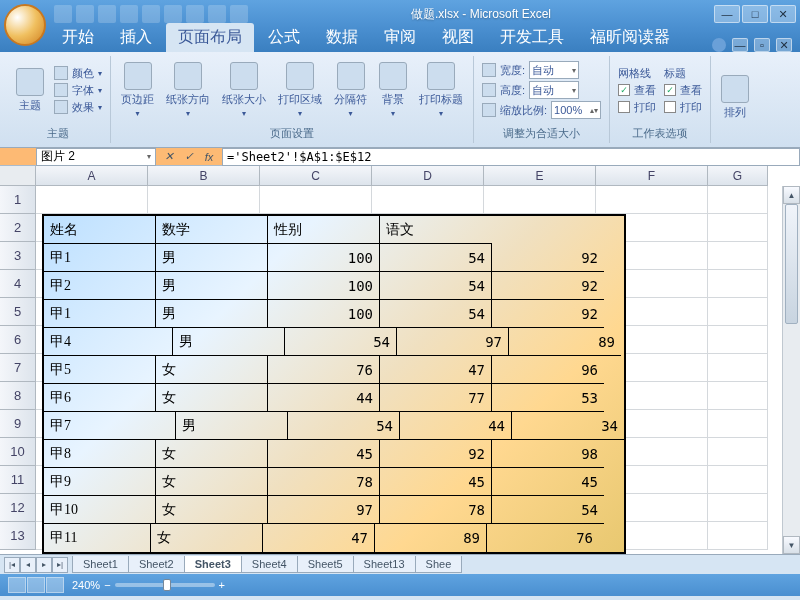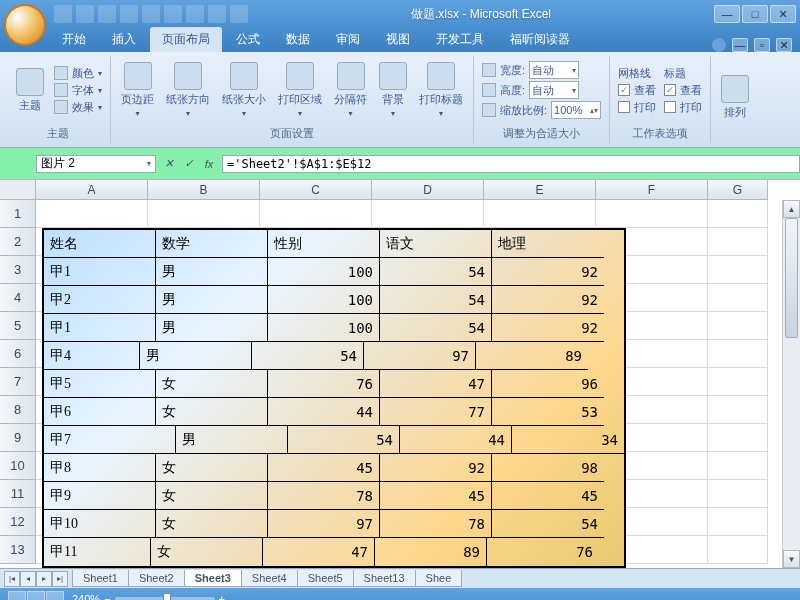--- a/index.html
+++ b/index.html
@@ -9,41 +9,41 @@
 .titlebar { height: 28px; background: linear-gradient(#5fa3e0, #4a8fd0); display: flex; align-items: center; padding: 0 4px; }
 .office-btn { width: 42px; height: 42px; position: absolute; top: 4px; left: 4px; border-radius: 50%; background: radial-gradient(circle at 30% 30%, #fff, #f0c060, #d08020); border: 2px solid #c87820; z-index: 10; }
 .qat { margin-left: 50px; display: flex; gap: 4px; align-items: center; }
 .qat-item { width: 18px; height: 18px; background: rgba(255,255,255,0.2); border-radius: 2px; }
 .title-text { flex: 1; text-align: center; color: #fff; font-size: 12px; text-shadow: 0 1px 2px rgba(0,0,0,0.3); }
 .win-controls { display: flex; gap: 2px; }
 .win-btn { width: 26px; height: 18px; background: rgba(255,255,255,0.3); border: 1px solid rgba(255,255,255,0.5); border-radius: 2px; display: flex; align-items: center; justify-content: center; font-size: 11px; color: #234; }
 
 
 .ribbon-tabs { height: 24px; background: linear-gradient(#4a8fd0, #3a7fc0); display: flex; align-items: flex-end; padding-left: 50px; gap: 2px; }
-.tab { padding: 4px 12px; font-size: 12px; color: #fff; cursor: pointer; border-radius: 3px 3px 0 0; }
+.tab { padding: 4px 12px; font-size: 16px; color: #fff; cursor: pointer; border-radius: 3px 3px 0 0; }
 .tab.active { background: #d6e5f3; color: #3b5998; }
 .rib-right { margin-left: auto; display: flex; gap: 6px; padding-right: 8px; align-items: center; }
 .rib-icon { width: 14px; height: 14px; background: #6aa0d8; border-radius: 50%; }
 
 
 .ribbon { height: 96px; background: linear-gradient(#e8f0fa, #d0e0f0); border-bottom: 1px solid #9ab; display: flex; padding: 4px 6px; gap: 0; }
 .group { display: flex; flex-direction: column; border-right: 1px solid #b8c8d8; padding: 0 6px; }
 .group-body { flex: 1; display: flex; align-items: center; gap: 4px; }
 .group-label { font-size: 11px; color: #4a6a8a; text-align: center; padding: 2px 0; }
 .big-btn { display: flex; flex-direction: column; align-items: center; gap: 2px; padding: 2px 4px; font-size: 11px; color: #3b5998; cursor: pointer; border-radius: 3px; }
 .bic { width: 28px; height: 28px; background: #cde; border: 1px solid #9ab; border-radius: 3px; }
 .small-row { display: flex; flex-direction: column; gap: 0; font-size: 11px; color: #3b5998; }
 .sr-item { display: flex; align-items: center; gap: 4px; padding: 1px 2px; }
 .sic { width: 14px; height: 14px; background: #cde; border: 1px solid #9ab; }
 .combo { width: 50px; height: 18px; background: #fff; border: 1px solid #9ab; font-size: 11px; padding: 0 2px; display: flex; align-items: center; justify-content: space-between; }
 .combo .ar { font-size: 8px; color: #666; }
 .chk { width: 12px; height: 12px; border: 1px solid #888; background: #fff; display: inline-flex; align-items: center; justify-content: center; font-size: 9px; color: #2a6; }
 
 
-.namebox-row { height: 32px; background: #86efac; border-bottom: 1px solid #abc; display: flex; align-items: center; justify-content: space-between; }
+.namebox-row { height: 18px; background: #fdba74; border-bottom: 1px solid #abc; display: flex; align-items: center; justify-content: space-between; }
 .namebox { width: 120px; margin-left: 36px; background: #fff; border: 1px solid #9ab; height: 18px; font-size: 12px; padding: 0 4px; display: flex; align-items: center; justify-content: space-between; }
 .fx-btns { display: flex; gap: 2px; margin: 0 4px; }
 .fx-btn { width: 18px; height: 18px; display: flex; align-items: center; justify-content: center; font-size: 11px; font-style: italic; color: #456; border: 1px solid transparent; }
 .formula-input { flex: 1; background: #fff; border: 1px solid #9ab; height: 18px; font-size: 12px; font-family: monospace; padding: 0 4px; display: flex; align-items: center; }
 
 
 .sheet-area { position: relative; height: 388px; background: #fff; display: flex; }
 .corner { width: 36px; height: 20px; background: #e8ecf0; border-right: 1px solid #b0b8c0; border-bottom: 1px solid #b0b8c0; }
 .col-headers { display: flex; height: 20px; }
 .ch { background: linear-gradient(#f4f6fa, #dde4ec); border-right: 1px solid #b0b8c0; border-bottom: 1px solid #b0b8c0; font-size: 12px; color: #446; display: flex; align-items: center; justify-content: center; }
@@ -308,21 +308,20 @@
         <div class="ch" style="width: 60px;">G</div>
       </div>
     <div class="grid-body" id="grid-body">
 
       <div class="data-table" id="data-table">
           <div class="dt-row">
             <div class="dt-cell" style="width: 112px;">姓名</div>
             <div class="dt-cell" style="width: 112px;">数学</div>
             <div class="dt-cell" style="width: 112px;">性别</div>
             <div class="dt-cell" style="width: 112px;">语文</div>
-            <div class="dt-cell" style="width: 112px;">地理</div>
           </div>
           <div class="dt-row">
             <div class="dt-cell" style="width: 112px;">甲1</div>
             <div class="dt-cell" style="width: 112px;">男</div>
             <div class="dt-cell num" style="width: 112px;">100</div>
             <div class="dt-cell num" style="width: 112px;">54</div>
             <div class="dt-cell num" style="width: 112px;">92</div>
           </div>
           <div class="dt-row">
             <div class="dt-cell" style="width: 112px;">甲2</div>
@@ -332,21 +331,21 @@
             <div class="dt-cell num" style="width: 112px;">92</div>
           </div>
           <div class="dt-row">
             <div class="dt-cell" style="width: 112px;">甲1</div>
             <div class="dt-cell" style="width: 112px;">男</div>
             <div class="dt-cell num" style="width: 112px;">100</div>
             <div class="dt-cell num" style="width: 112px;">54</div>
             <div class="dt-cell num" style="width: 112px;">92</div>
           </div>
           <div class="dt-row">
-            <div class="dt-cell" style="width: 96px;">甲4</div>
+            <div class="dt-cell" style="width: 129px;">甲4</div>
             <div class="dt-cell" style="width: 112px;">男</div>
             <div class="dt-cell num" style="width: 112px;">54</div>
             <div class="dt-cell num" style="width: 112px;">97</div>
             <div class="dt-cell num" style="width: 112px;">89</div>
           </div>
           <div class="dt-row">
             <div class="dt-cell" style="width: 112px;">甲5</div>
             <div class="dt-cell" style="width: 112px;">女</div>
             <div class="dt-cell num" style="width: 112px;">76</div>
             <div class="dt-cell num" style="width: 112px;">47</div>

